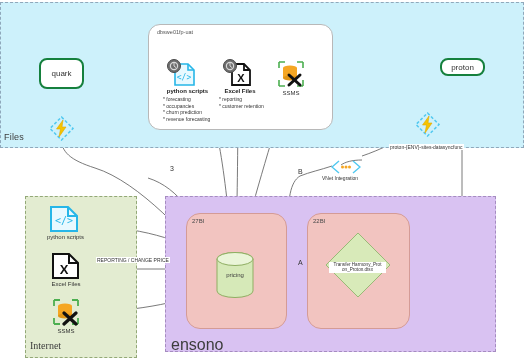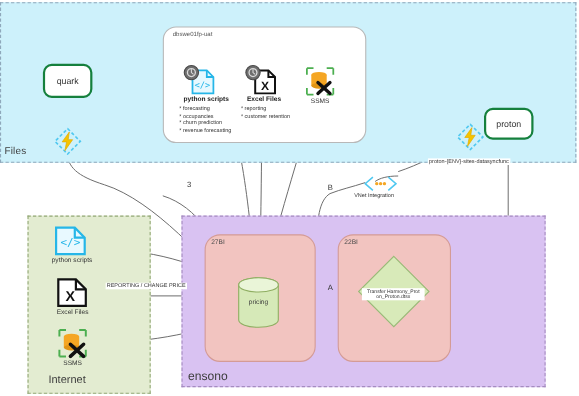--- a/index.html
+++ b/index.html
@@ -37,34 +37,35 @@
     letter-spacing: .2px;
   }
   .zone-internet {
     left: 25px; top: 196px;
     width: 112px; height: 162px;
     background: #e3ecd1;
     border: 1px dashed #93a877;
     box-sizing: border-box;
   }
   .zone-internet-label {
-    left: 44px; top: 340px;
+    left: 30px; top: 340px;
     font-size: 10px;
     color: #3d3d3d;
+    font-family: Liberation Serif, serif;
   }
   .zone-ensono {
     left: 165px; top: 196px;
     width: 331px; height: 156px;
     background: #d9c2f2;
     border: 1px dashed #a58cc0;
     box-sizing: border-box;
   }
   .zone-ensono-label {
     left: 171px; top: 336px;
-    font-size: 11px;
+    font-size: 16px;
     color: #3d3d3d;
     text-align: center;
   }
 
   
   .vm-box {
     left: 148px; top: 24px;
     width: 185px; height: 106px;
     background: #ffffff;
     border: 1px solid #b8b8b8;
@@ -98,21 +99,21 @@
     border: 2px solid #15803d;
     border-radius: 8px;
     box-sizing: border-box;
     display: flex;
     align-items: center;
     justify-content: center;
     font-size: 8px;
     color: #333333;
   }
   .node-quark  { left: 39px;  top: 58px; width: 45px; height: 31px; }
-  .node-proton { left: 440px; top: 58px; width: 45px; height: 29px; margin-top: 40px; }
+  .node-proton { left: 440px; top: 58px; width: 45px; height: 18px; }
 
   
   .icon-title {
     font-size: 6px;
     font-weight: bold;
     color: #222222;
     text-align: center;
   }
   .icon-bullets {
     font-size: 5px;

